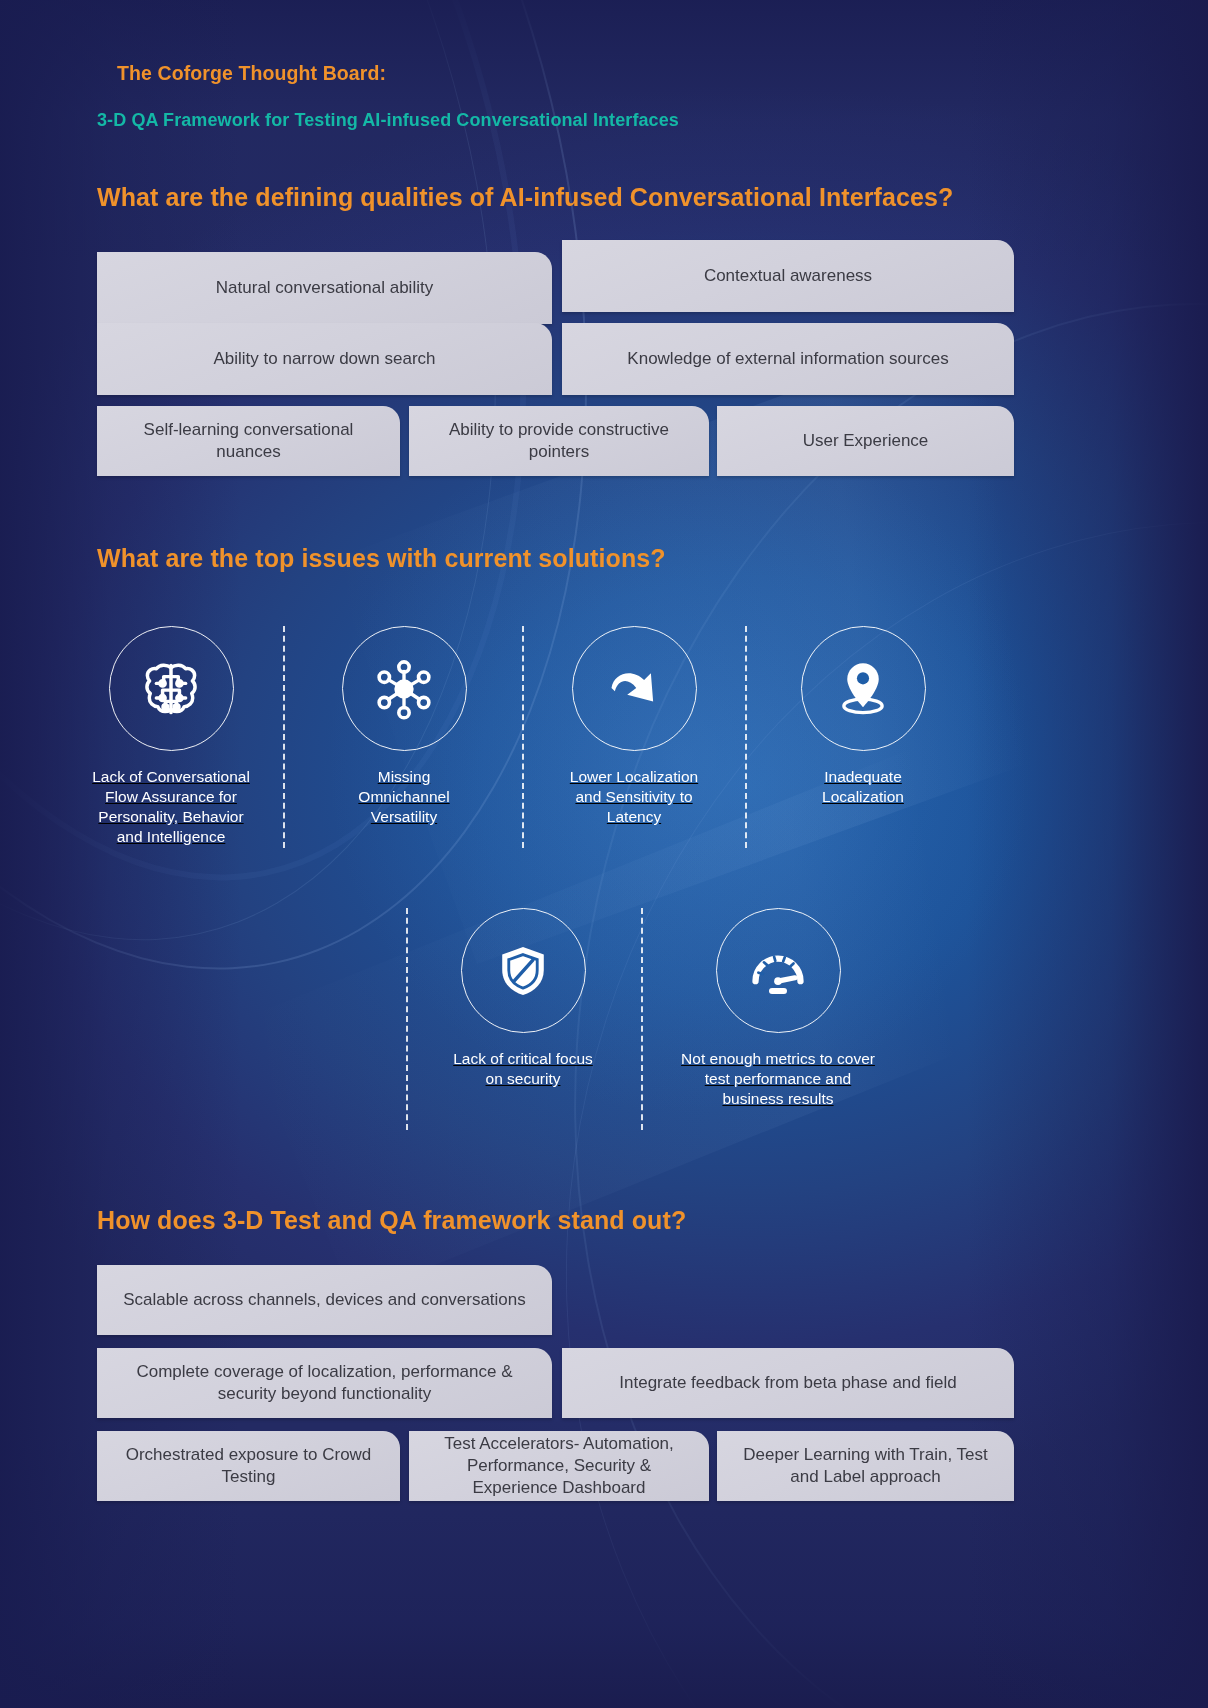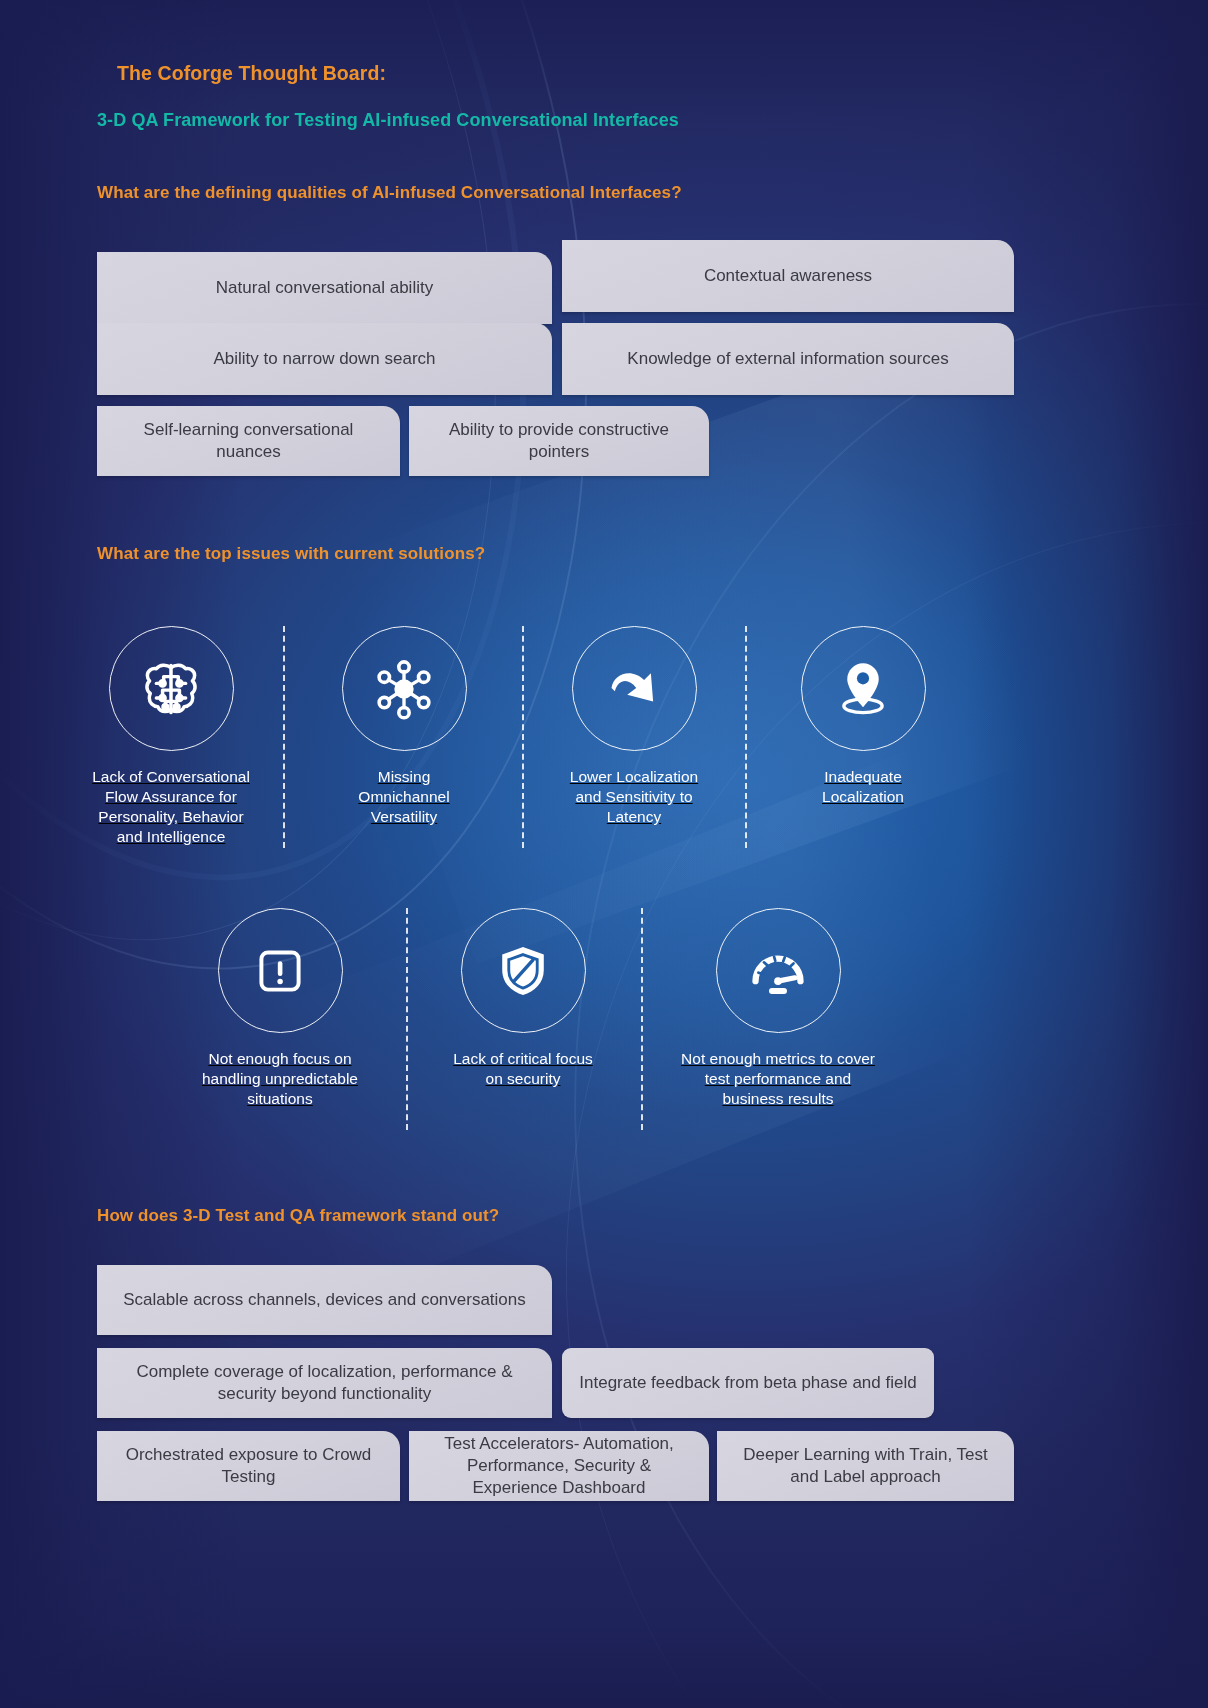--- a/index.html
+++ b/index.html
@@ -57,21 +57,21 @@
 
   .kicker {
     position:absolute; left:97px; top:62px;
     font-size:19.5px; font-weight:bold; color:#f0922b; letter-spacing:.1px;margin-left:20px;
   }
   .doctitle {
     position:absolute; left:97px; top:110px;
     font-size:18px; font-weight:bold; color:#14b8a6; letter-spacing:.1px;
   }
   .sec-head {
-    position:absolute; font-size:17px; font-weight:bold; color:#f0922b; letter-spacing:.1px;
+    position:absolute; font-size:25px; font-weight:bold; color:#f0922b; letter-spacing:.1px;
   }
   .h1 { left:97px; top:183px; }
   .h2 { left:97px; top:544px; }
   .h3 { left:97px; top:1206px; }
 
   
   .pill {
     position:absolute;
     background:linear-gradient(160deg,#d7d6e0 0%, #d2d1dc 45%, #cbcad6 100%);
     border-top-right-radius:17px;
@@ -122,20 +122,21 @@
   <div class="sec-head h1">What are the defining qualities of AI-infused Conversational Interfaces?</div>
 
   <div class="pill" style="left:97px;  top:252px; width:455px; height:72px;">Natural conversational ability</div>
   <div class="pill" style="left:562px; top:240px; width:452px; height:72px;">Contextual awareness</div>
 
   <div class="pill" style="left:97px;  top:323px; width:455px; height:72px;">Ability to narrow down search</div>
   <div class="pill" style="left:562px; top:323px; width:452px; height:72px;">Knowledge of external information sources</div>
 
   <div class="pill" style="left:97px;  top:406px; width:303px; height:70px;">Self-learning conversational nuances</div>
   <div class="pill" style="left:409px; top:406px; width:300px; height:70px;">Ability to provide constructive pointers</div>
+  <div class="pill" style="left:717px; top:406px; width:297px; height:70px;">User Experience</div>
 
   <div class="sec-head h2">What are the top issues with current solutions?</div>
 
   <div class="vdash" style="left:283px; top:626px; height:222px;"></div>
   <div class="vdash" style="left:522px; top:626px; height:222px;"></div>
   <div class="vdash" style="left:745px; top:626px; height:222px;"></div>
 
   <div class="vdash" style="left:406px; top:908px; height:222px;"></div>
   <div class="vdash" style="left:641px; top:908px; height:222px;"></div>
 
@@ -214,32 +215,20 @@
       <svg width="72" height="72" viewBox="0 0 64 64">
         <path d="M32 9c-7.7 0-14 6.3-14 14 0 10.2 14 25 14 25s14-14.8 14-25c0-7.7-6.3-14-14-14z" fill="#fff"></path>
         <circle cx="32" cy="22.5" r="5.4" fill="#1f5ea8"></circle>
         <ellipse cx="32" cy="47" rx="17" ry="6" fill="none" stroke="#fff" stroke-width="3"></ellipse>
       </svg>
     </div>
     <div class="icap">Inadequate
 Localization</div>
   </div>
 
-  <div class="icon-cell" style="left:190px; top:908px; width:180px;">
-    <div class="circ">
-      <svg width="70" height="70" viewBox="0 0 64 64">
-        <rect x="15" y="15" width="34" height="34" rx="6" fill="none" stroke="#fff" stroke-width="3.6"></rect>
-        <rect x="30" y="23" width="4.2" height="13.5" rx="2.1" fill="#fff"></rect>
-        <circle cx="32.1" cy="41.5" r="2.5" fill="#fff"></circle>
-      </svg>
-    </div>
-    <div class="icap">Not enough focus on
-handling unpredictable
-situations</div>
-  </div>
 
   <div class="icon-cell" style="left:435px; top:908px; width:176px;">
     <div class="circ">
       <svg width="70" height="70" viewBox="0 0 64 64">
         <path d="M32 10 L51 17 v14c0 12-8.5 19.5-19 23-10.5-3.5-19-11-19-23V17z" fill="#fff"></path>
         <path d="M32 17 L45 21.6v9.6c0 8.6-6 13.9-13 16.4-7-2.5-13-7.8-13-16.4v-9.6z" fill="none" stroke="#1f5ea8" stroke-width="2.6"></path>
         <line x1="24" y1="41" x2="41" y2="22" stroke="#1f5ea8" stroke-width="3.2" stroke-linecap="round"></line>
       </svg>
     </div>
     <div class="icap">Lack of critical focus
@@ -265,19 +254,19 @@
     <div class="icap">Not enough metrics to cover
 test performance and
 business results</div>
   </div>
 
   <div class="sec-head h3">How does 3-D Test and QA framework stand out?</div>
 
   <div class="pill" style="left:97px;  top:1265px; width:455px; height:70px;">Scalable across channels, devices and conversations</div>
 
   <div class="pill" style="left:97px;  top:1348px; width:455px; height:70px;">Complete coverage of localization, performance &amp; security beyond functionality</div>
-  <div class="pill" style="left:562px; top:1348px; width:372px; height:70px;border-radius:9px;">Integrate feedback from beta phase and field</div>
+  <div class="pill" style="left:562px; top:1348px; width:452px; height:70px;">Integrate feedback from beta phase and field</div>
 
   <div class="pill" style="left:97px;  top:1431px; width:303px; height:70px;">Orchestrated exposure to Crowd Testing</div>
   <div class="pill" style="left:409px; top:1431px; width:300px; height:70px;">Test Accelerators- Automation, Performance, Security &amp; Experience Dashboard</div>
   <div class="pill" style="left:717px; top:1431px; width:297px; height:70px;">Deeper Learning with Train, Test and Label approach</div>
 
 </div>
 
 </body></html>

